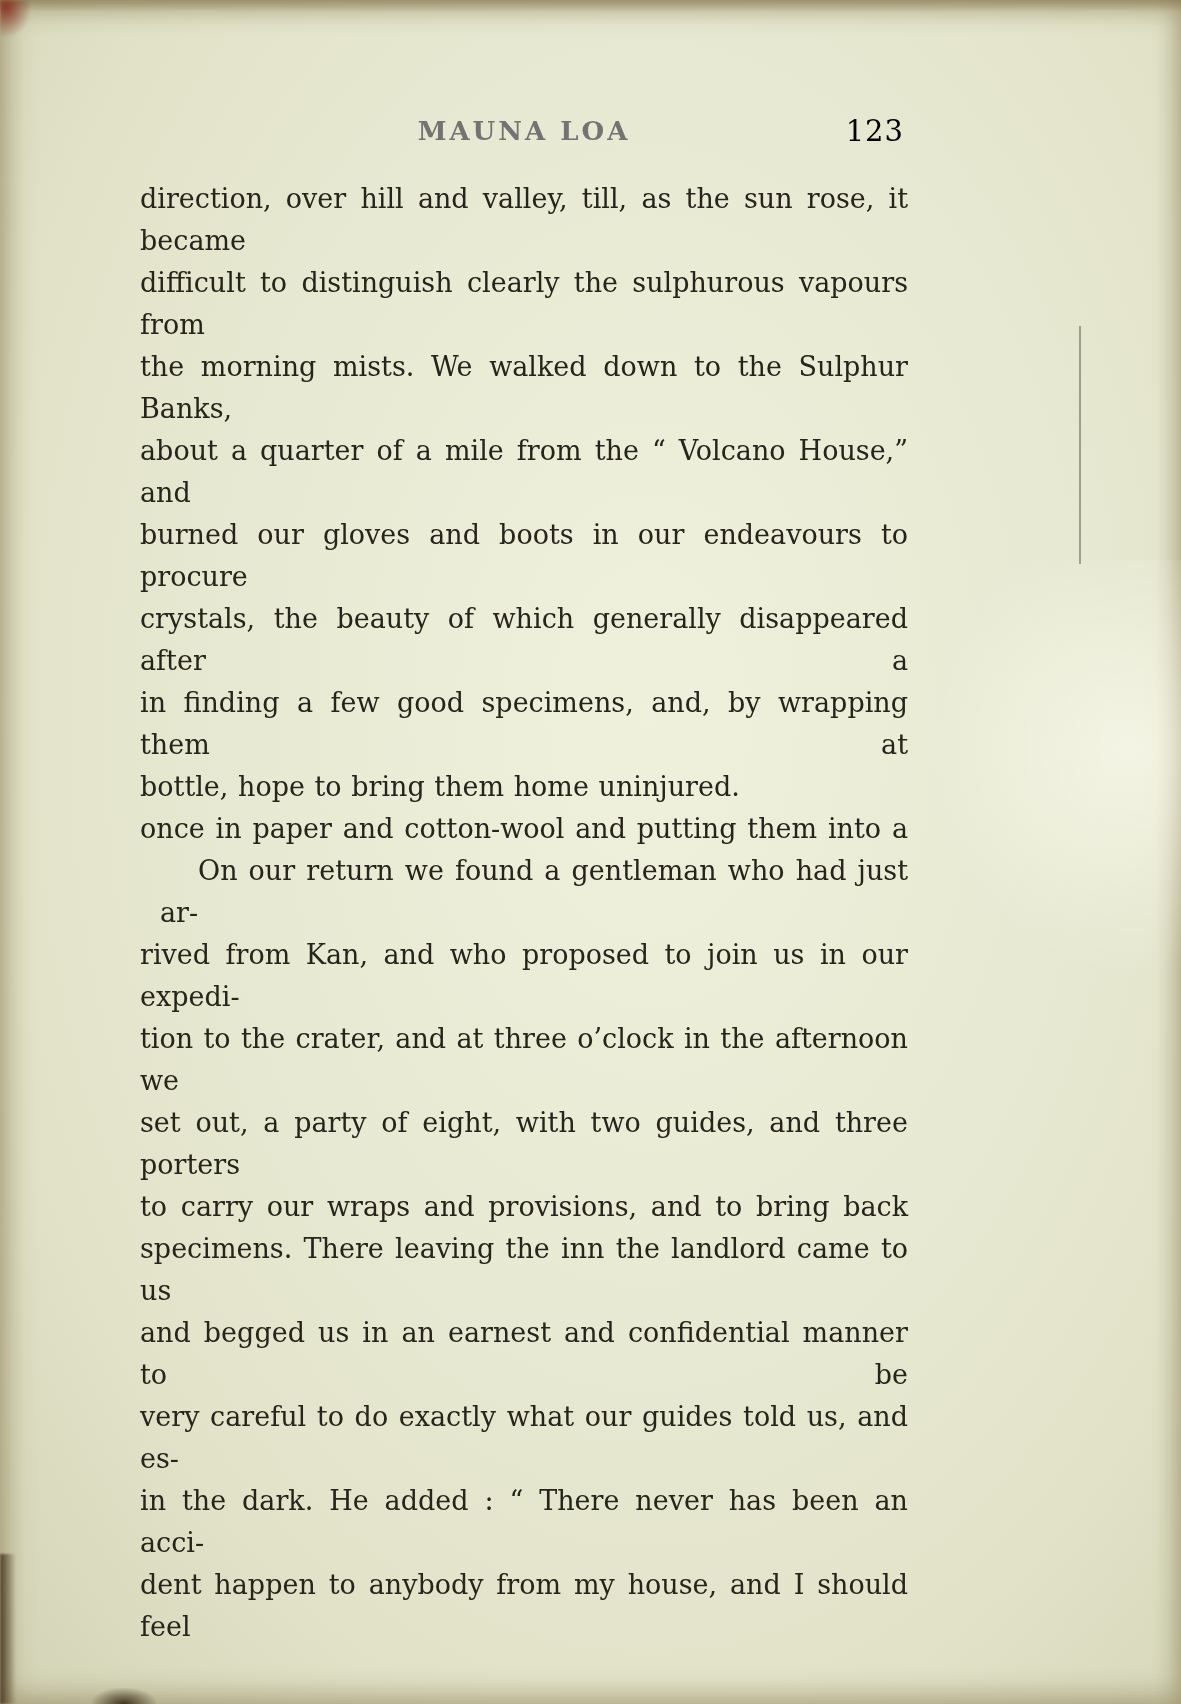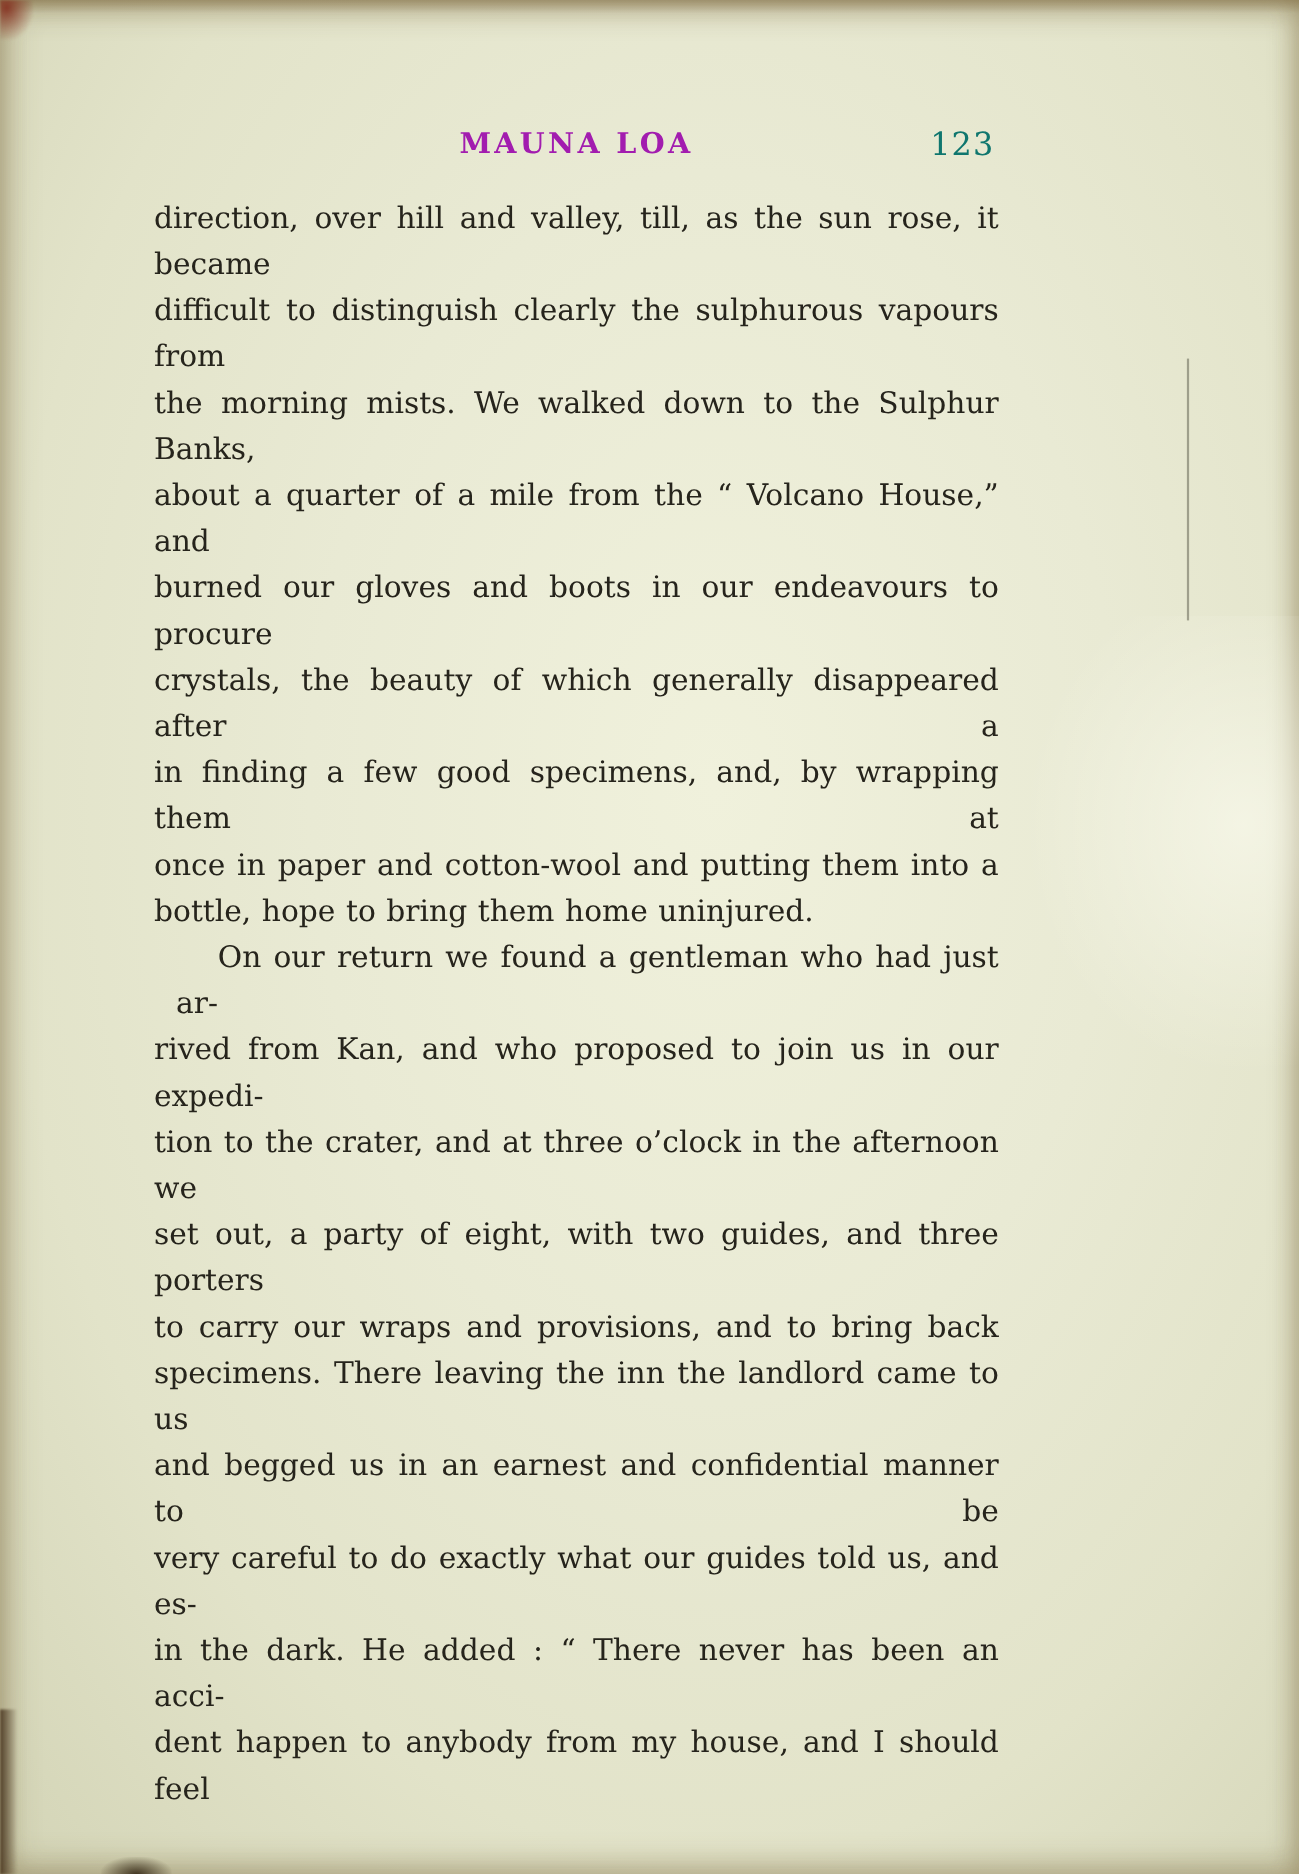--- a/index.html
+++ b/index.html
@@ -34,29 +34,29 @@
     height: 40px;
   }
   .header-title {
     position: absolute;
     left: 0;
     right: 0;
     text-align: center;
     font-size: 26px;
     font-weight: bold;
     letter-spacing: 3px;
-    color: #a21caf;
+    color: #737373;
   }
   .page-number {
     position: absolute;
     right: 4px;
     top: -2px;
     font-size: 29px;
     letter-spacing: 1px;
-    color: #0f766e;
+    color: #000000;
   }
   .text-block {
     position: absolute;
     top: 178px;
     left: 140px;
     width: 768px;
     font-size: 27px;
     line-height: 42px;
   }
   .paragraph {
@@ -132,22 +132,22 @@
 
 <div class="text-block">
     <div class="paragraph">
       <div class="line">direction, over hill and valley, till, as the sun rose, it became</div>
       <div class="line">difficult to distinguish clearly the sulphurous vapours from</div>
       <div class="line">the morning mists.  We walked down to the Sulphur Banks,</div>
       <div class="line">about a quarter of a mile from the “ Volcano House,” and</div>
       <div class="line">burned our gloves and boots in our endeavours to procure</div>
       <div class="line">crystals, the beauty of which generally disappeared after a</div>
       <div class="line">in finding a few good specimens, and, by wrapping them at</div>
+      <div class="line last">bottle, hope to bring them home uninjured.</div>
       <div class="line">once in paper and cotton-wool and putting them into a</div>
-      <div class="line last">bottle, hope to bring them home uninjured.</div>
     </div>
     <div class="paragraph">
       <div class="line indent">On our return we found a gentleman who had just ar-</div>
       <div class="line">rived from Kan, and who proposed to join us in our expedi-</div>
       <div class="line">tion to the crater, and at three o’clock in the afternoon we</div>
       <div class="line">set out, a party of eight, with two guides, and three porters</div>
       <div class="line">to carry our wraps and provisions, and to bring back</div>
       <div class="line">specimens.  There leaving the inn the landlord came to us</div>
       <div class="line">and begged us in an earnest and confidential manner to be</div>
       <div class="line">very careful to do exactly what our guides told us, and es-</div>

